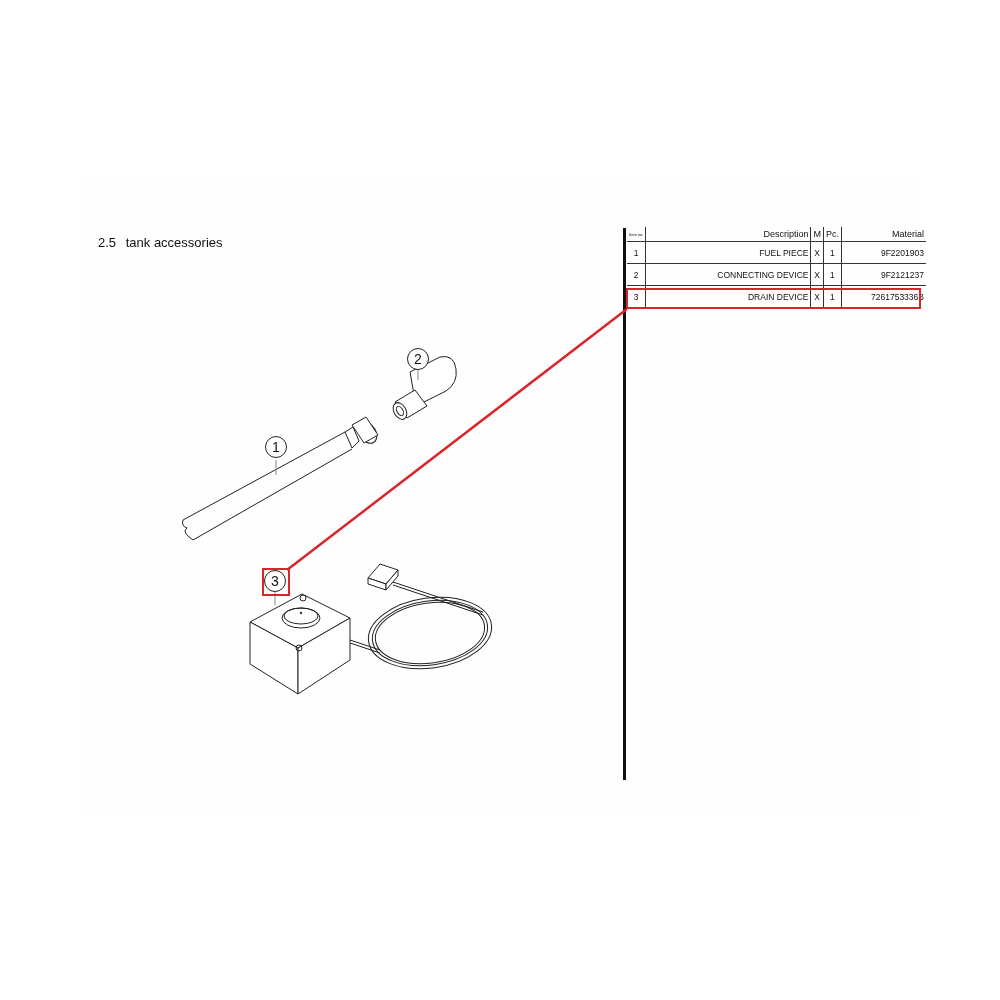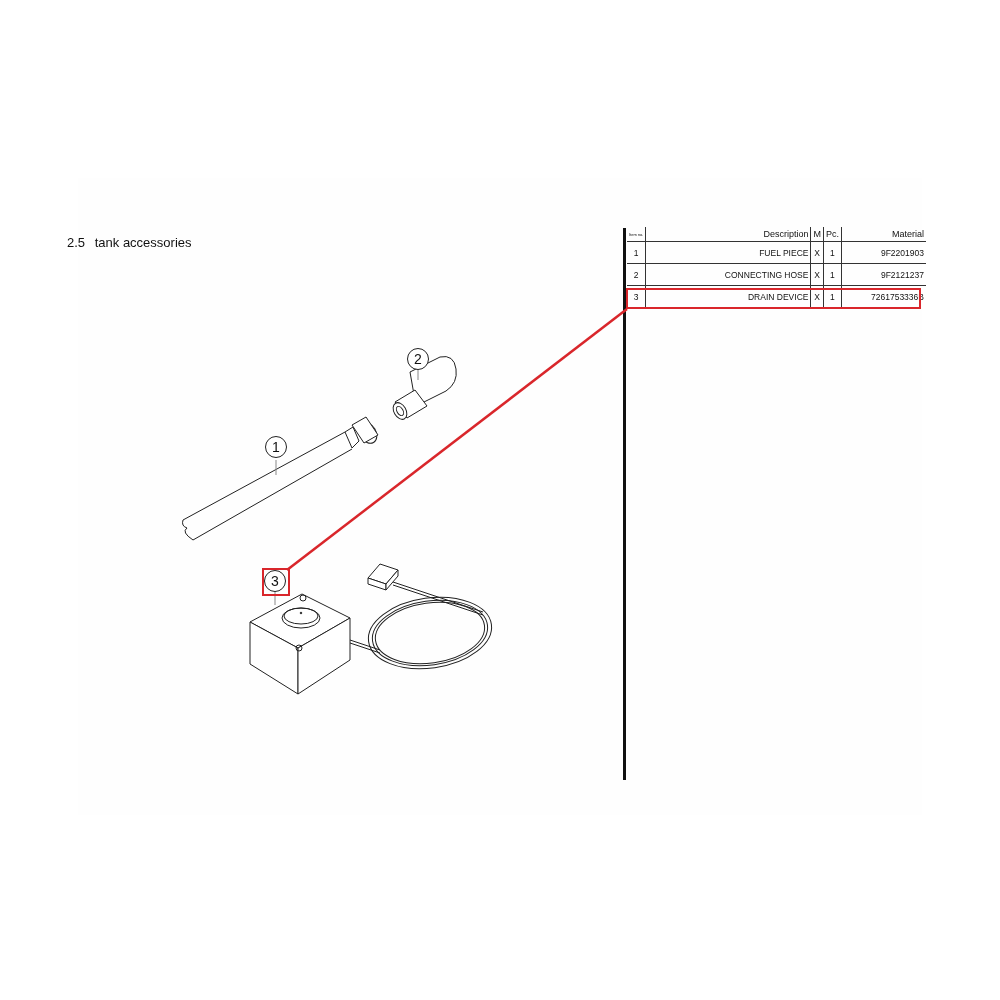--- a/index.html
+++ b/index.html
@@ -1,19 +1,19 @@
 <!DOCTYPE html>
 <html><head>
 <meta charset="utf-8">
 <style>
   html, body { margin:0; padding:0; }
   body { width:1000px; height:1000px; background:#ffffff; position:relative; overflow:hidden;
          font-family:"Liberation Sans", sans-serif; color:#111; }
   .panel { position:absolute; left:78px; top:178px; width:844px; height:637px; background:#fefefe; }
-  .section-title { position:absolute; left:67px; top:235px; font-size:13px; color:#111; letter-spacing:0; }
+  .section-title { position:absolute; left:98px; top:235px; font-size:13px; color:#111; letter-spacing:0; }
   .section-title .num { margin-right:6px; }
   .divider { position:absolute; left:623px; top:228px; width:3px; height:552px; background:#111; }
   table.parts { position:absolute; left:627px; top:227px; border-collapse:collapse; font-size:8.5px; }
   table.parts td, table.parts th { border-bottom:1px solid #333; padding:0 2px; height:21px; text-align:right; font-weight:normal; white-space:nowrap; }
   table.parts th { height:14px; font-size:9px; }
   table.parts .c-item { width:14px; text-align:center; border-right:1px solid #333; }
   table.parts th.c-item { font-size:4px; }
   table.parts .c-desc { width:160px; border-right:1px solid #333; }
   table.parts .c-m { width:6px; border-right:1px solid #333; text-align:center; }
   table.parts .c-pc { width:12px; border-right:1px solid #333; text-align:center; }
@@ -46,21 +46,21 @@
   </tr>
   <tr>
     <td class="c-item">1</td>
     <td class="c-desc">FUEL PIECE</td>
     <td class="c-m">X</td>
     <td class="c-pc">1</td>
     <td class="c-mat">9F2201903</td>
   </tr>
   <tr>
     <td class="c-item">2</td>
-    <td class="c-desc">CONNECTING HOSE</td>
+    <td class="c-desc">CONNECTING DEVICE</td>
     <td class="c-m">X</td>
     <td class="c-pc">1</td>
     <td class="c-mat">9F2121237</td>
   </tr>
   <tr>
     <td class="c-item" style="border-bottom:none">3</td>
     <td class="c-desc" style="border-bottom:none">DRAIN DEVICE</td>
     <td class="c-m" style="border-bottom:none">X</td>
     <td class="c-pc" style="border-bottom:none">1</td>
     <td class="c-mat" style="border-bottom:none">7261753336B</td>

